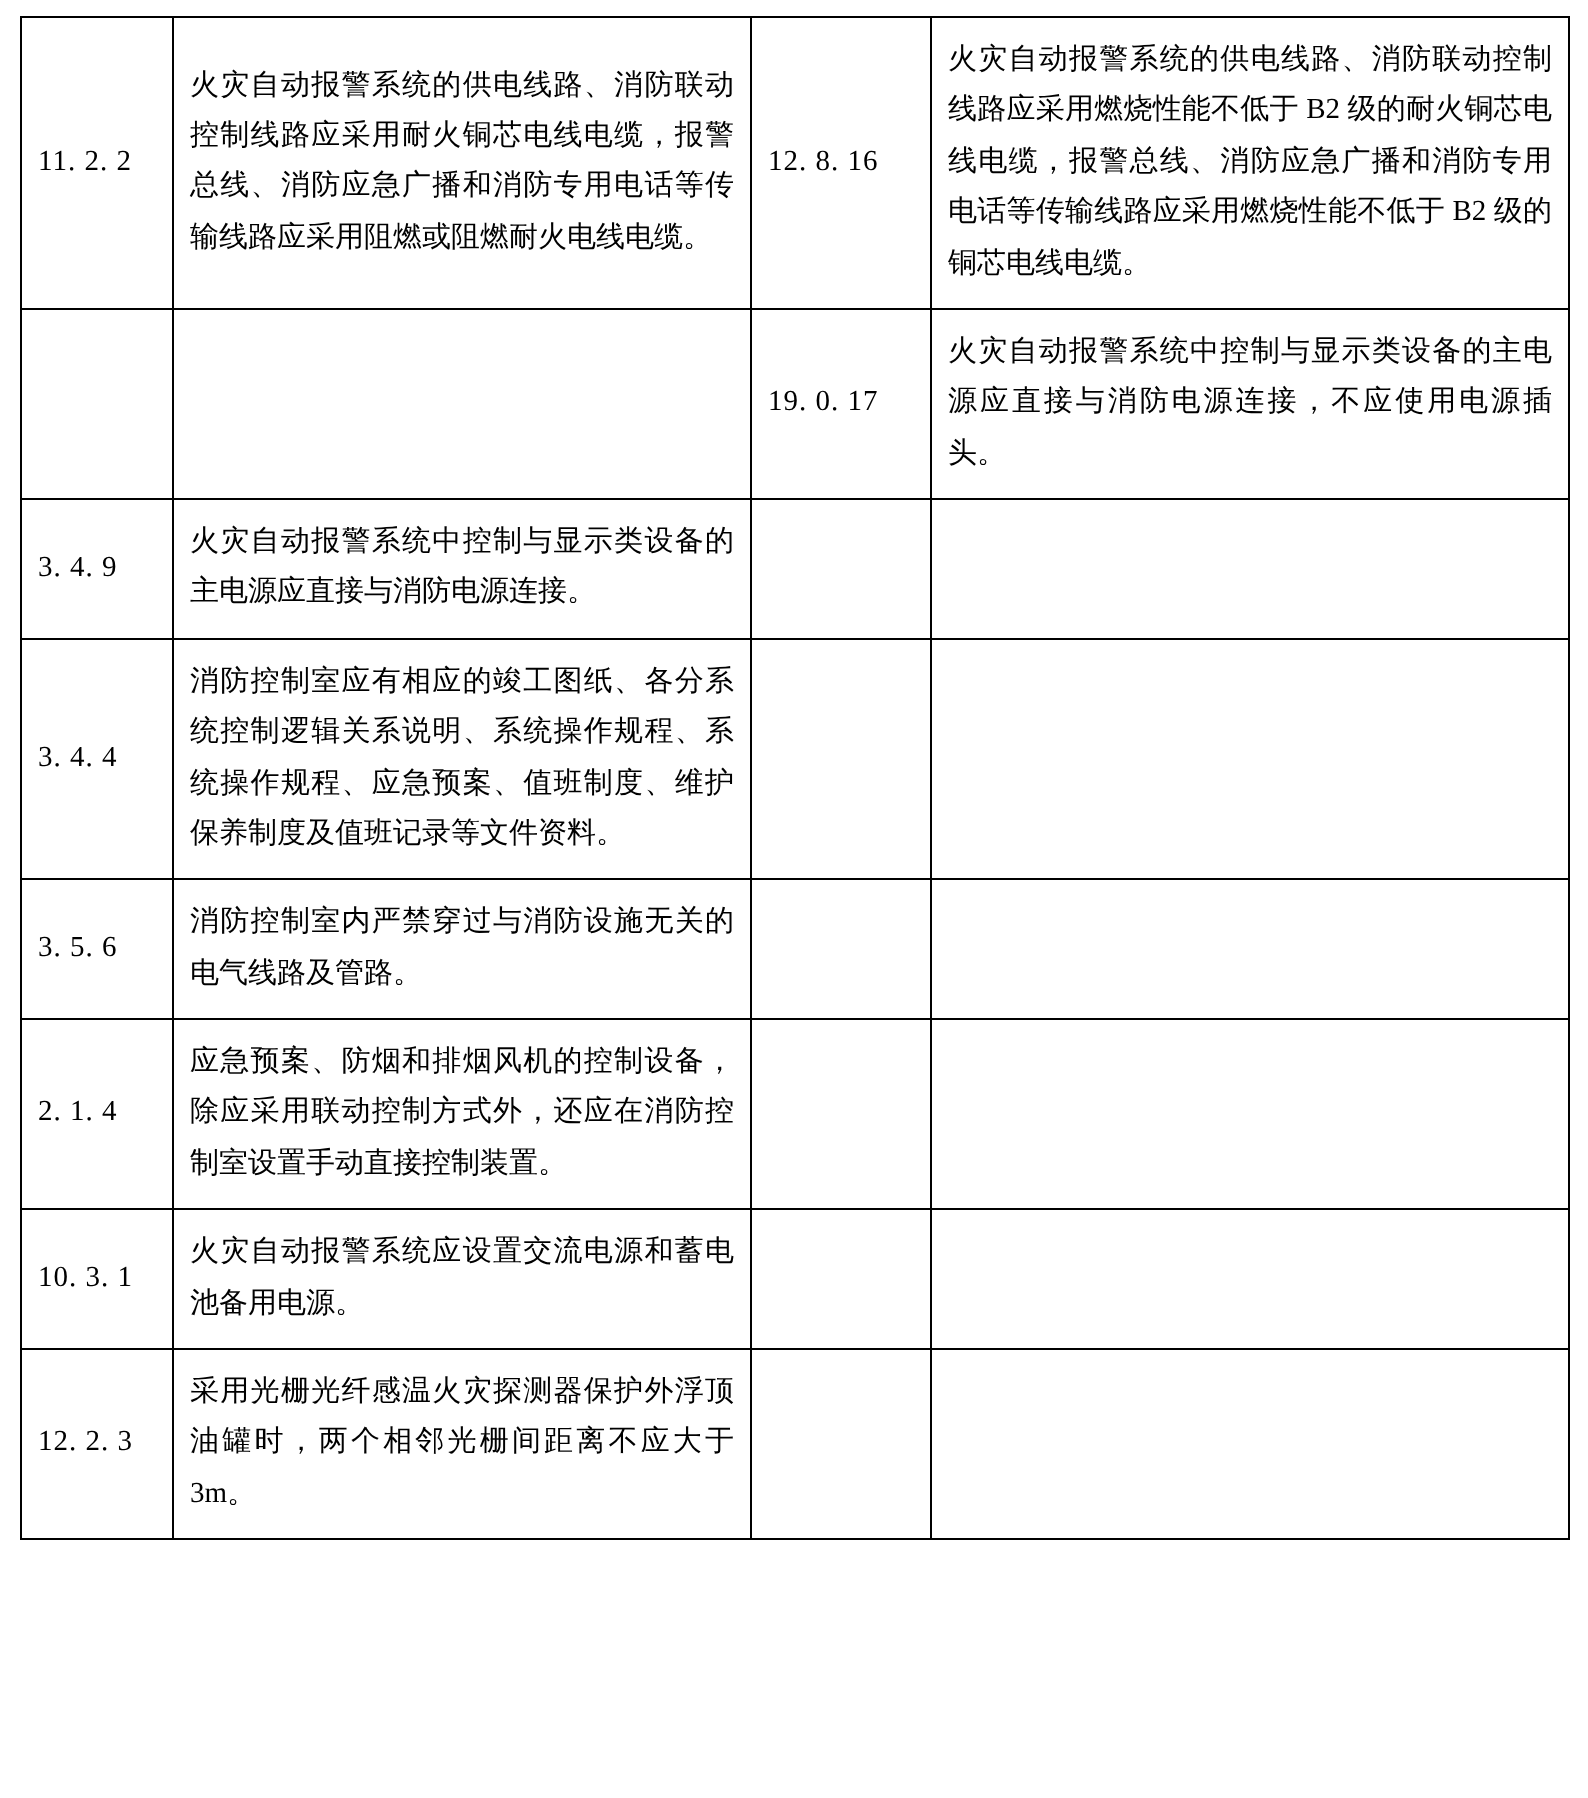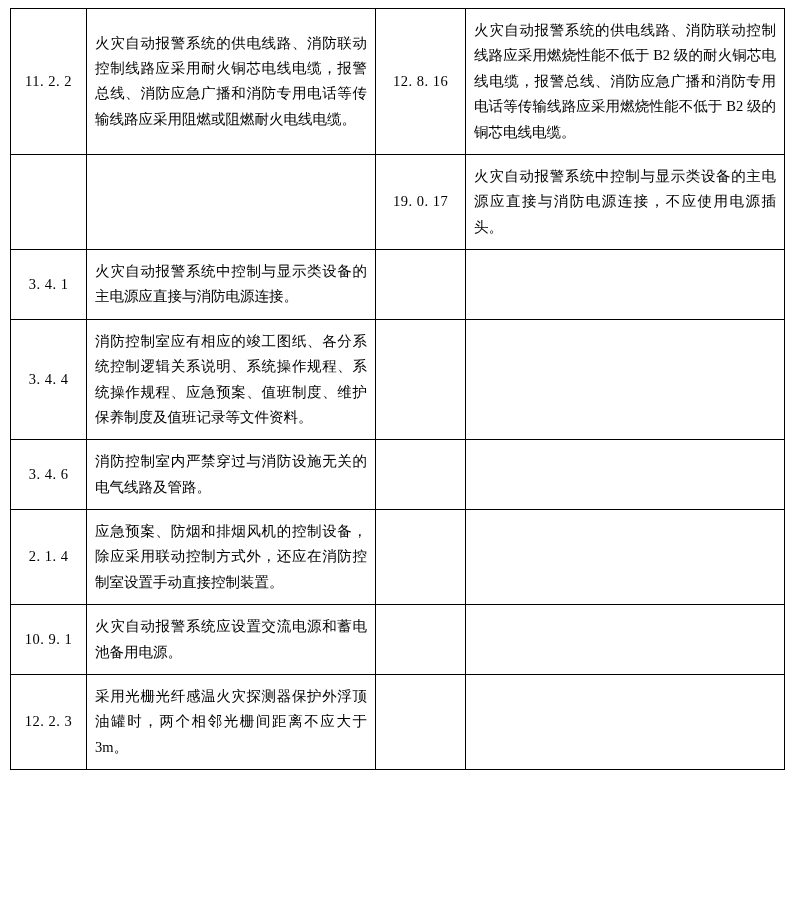--- a/index.html
+++ b/index.html
@@ -33,21 +33,20 @@
     font-size: 14.5px;
     line-height: 1.75;
     word-break: break-word;
   }
   col.c-num1 { width: 76px; }
   col.c-txt1 { width: 289px; }
   col.c-num2 { width: 90px; }
   col.c-txt2 { width: 319px; }
 
   td.num {
-    text-align: center;
     vertical-align: middle;
     font-size: 14.5px;
     letter-spacing: 0.5px;
   }
   td.txt {
     text-align: justify;
     text-justify: inter-ideograph;
   }
   td.empty {
     padding: 0;
@@ -75,49 +74,49 @@
 
       <tr>
         <td class="num empty"></td>
         <td class="txt empty"></td>
         <td class="num">19. 0. 17</td>
         <td class="txt">火灾自动报警系统中控制与显示类设备的主电源应直接与消防电源连接，不应使用电源插头。</td>
       </tr>
 
 
       <tr>
-        <td class="num">3. 4. 1</td>
+        <td class="num">3. 4. 9</td>
         <td class="txt">火灾自动报警系统中控制与显示类设备的主电源应直接与消防电源连接。</td>
         <td class="num empty"></td>
         <td class="txt empty"></td>
       </tr>
 
       <tr>
         <td class="num">3. 4. 4</td>
         <td class="txt">消防控制室应有相应的竣工图纸、各分系统控制逻辑关系说明、系统操作规程、系统操作规程、应急预案、值班制度、维护保养制度及值班记录等文件资料。</td>
         <td class="num empty"></td>
         <td class="txt empty"></td>
       </tr>
 
       <tr>
-        <td class="num">3. 4. 6</td>
+        <td class="num">3. 5. 6</td>
         <td class="txt">消防控制室内严禁穿过与消防设施无关的电气线路及管路。</td>
         <td class="num empty"></td>
         <td class="txt empty"></td>
       </tr>
 
       <tr>
         <td class="num">2. 1. 4</td>
         <td class="txt">应急预案、防烟和排烟风机的控制设备，除应采用联动控制方式外，还应在消防控制室设置手动直接控制装置。</td>
         <td class="num empty"></td>
         <td class="txt empty"></td>
       </tr>
 
       <tr>
-        <td class="num">10. 9. 1</td>
+        <td class="num">10. 3. 1</td>
         <td class="txt">火灾自动报警系统应设置交流电源和蓄电池备用电源。</td>
         <td class="num empty"></td>
         <td class="txt empty"></td>
       </tr>
 
 
       <tr>
         <td class="num">12. 2. 3</td>
         <td class="txt">采用光栅光纤感温火灾探测器保护外浮顶油罐时，两个相邻光栅间距离不应大于 3m。</td>
         <td class="num empty"></td>

